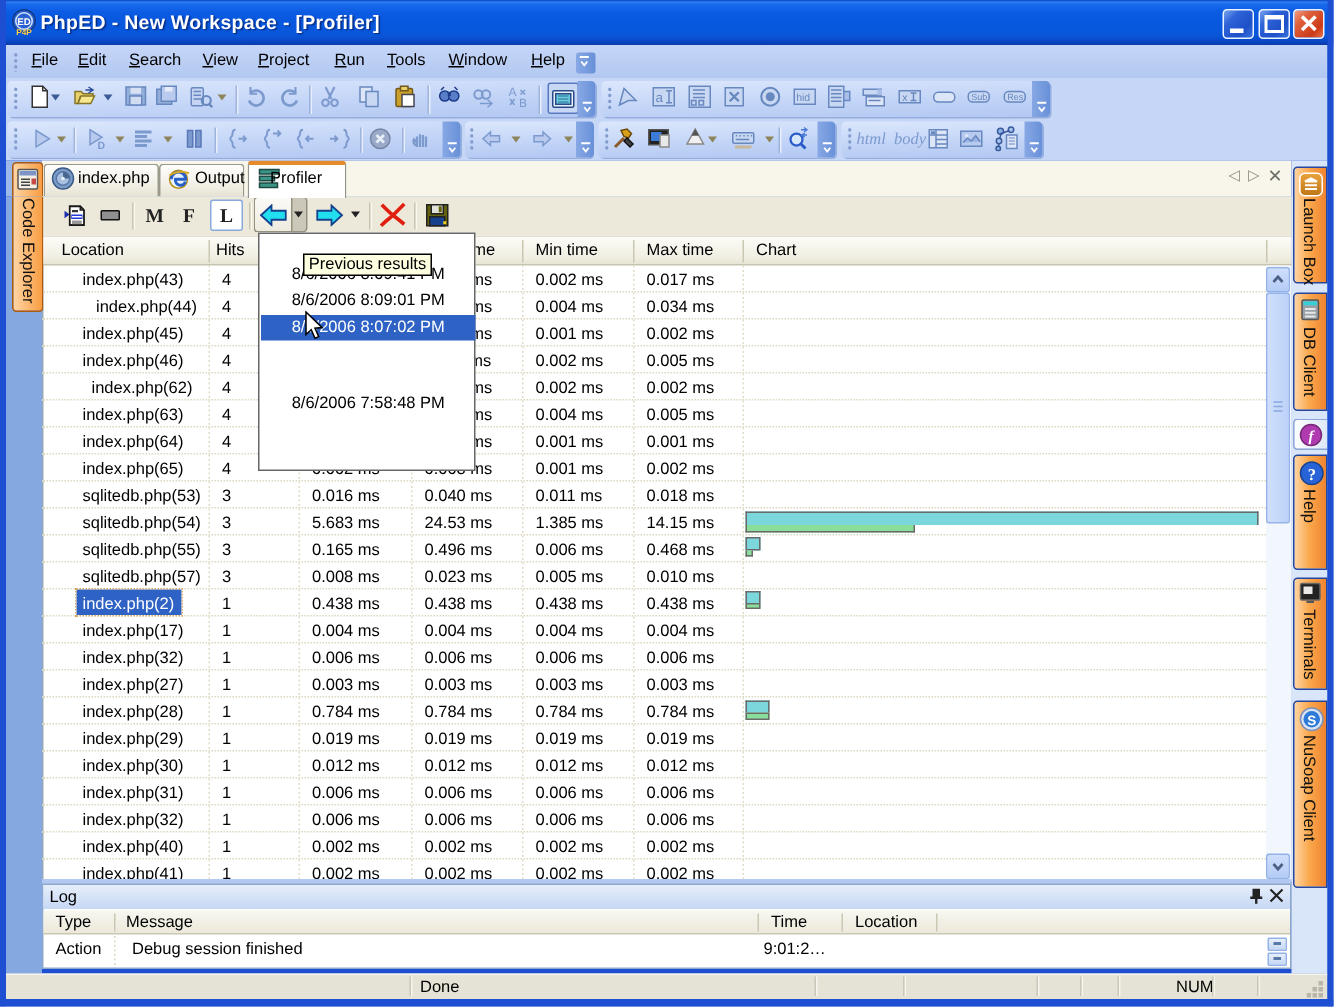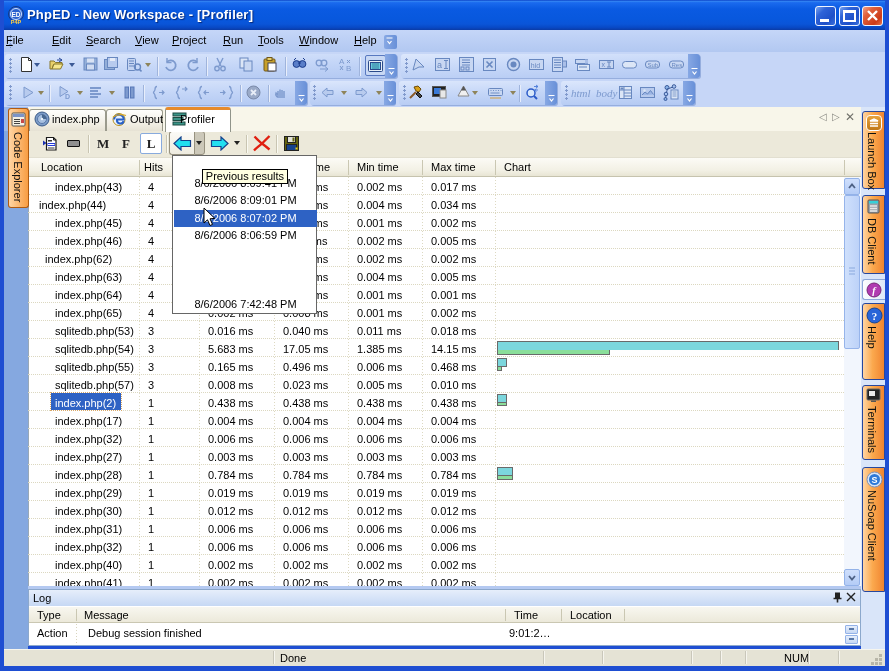--- a/index.html
+++ b/index.html
@@ -63,21 +63,21 @@
   </div>
 <div id="btn-max" class="ab tbtn" style="left:839px">
     <div class="ab" style="left:3px;top:3px;width:13px;height:12px;border:2px solid #fff;border-top-width:3px"></div>
   </div>
 <div id="btn-close" class="ab tbtn" style="left:862px"><svg width="19" height="18" viewBox="0 0 19 18">
       <path d="M5 4 L14 13 M14 4 L5 13" stroke="#fff" stroke-width="2.4"></path>
     </svg></div>
 
 <div id="menubar" class="ab"></div>
 <div class="ab grip" style="left:9px;top:35px;height:13px"></div>
-<div class="mitem ab" style="left:6px"><u>F</u>ile</div>
+<div class="mitem ab" style="left:21px"><u>F</u>ile</div>
 <div class="mitem ab" style="left:52px"><u>E</u>dit</div>
 <div class="mitem ab" style="left:86px"><u>S</u>earch</div>
 <div class="mitem ab" style="left:135px"><u>V</u>iew</div>
 <div class="mitem ab" style="left:172px"><u>P</u>roject</div>
 <div class="mitem ab" style="left:223px"><u>R</u>un</div>
 <div class="mitem ab" style="left:258px"><u>T</u>ools</div>
 <div class="mitem ab" style="left:299px"><u>W</u>indow</div>
 <div class="mitem ab" style="left:354px"><u>H</u>elp</div>
 <div class="ab" style="left:384px;top:35px;width:13px;height:14px;border-radius:2px;background:linear-gradient(90deg,#87a8e4,#6890d8)"><svg width="11" height="12">
       <path d="M2.5 3 h6 M3.5 6 l2 2.5 2 -2.5" stroke="#fff" stroke-width="1.2" fill="none"></path>
@@ -453,21 +453,21 @@
 <div id="rowwrap">
     <div class="ab row" style="top:177px">
       <div class="cell" style="left:27px">index.php(43)</div>
       <div class="cell" style="left:120px">4</div>
       <div class="cell" style="left:180px">0.005 ms</div>
       <div class="cell" style="left:255px">0.020 ms</div>
       <div class="cell" style="left:329px">0.002 ms</div>
       <div class="cell" style="left:403px">0.017 ms</div>
     </div>
 <div class="ab row" style="top:195px">
-      <div class="cell" style="left:11px">index.php(44)</div>
+      <div class="cell" style="left:36px">index.php(44)</div>
       <div class="cell" style="left:120px">4</div>
       <div class="cell" style="left:180px">0.011 ms</div>
       <div class="cell" style="left:255px">0.045 ms</div>
       <div class="cell" style="left:329px">0.004 ms</div>
       <div class="cell" style="left:403px">0.034 ms</div>
     </div>
 <div class="ab row" style="top:213px">
       <div class="cell" style="left:27px">index.php(45)</div>
       <div class="cell" style="left:120px">4</div>
       <div class="cell" style="left:180px">0.001 ms</div>
@@ -477,21 +477,21 @@
     </div>
 <div class="ab row" style="top:231px">
       <div class="cell" style="left:27px">index.php(46)</div>
       <div class="cell" style="left:120px">4</div>
       <div class="cell" style="left:180px">0.003 ms</div>
       <div class="cell" style="left:255px">0.011 ms</div>
       <div class="cell" style="left:329px">0.002 ms</div>
       <div class="cell" style="left:403px">0.005 ms</div>
     </div>
 <div class="ab row" style="top:249px">
-      <div class="cell" style="left:17px">index.php(62)</div>
+      <div class="cell" style="left:33px">index.php(62)</div>
       <div class="cell" style="left:120px">4</div>
       <div class="cell" style="left:180px">0.002 ms</div>
       <div class="cell" style="left:255px">0.008 ms</div>
       <div class="cell" style="left:329px">0.002 ms</div>
       <div class="cell" style="left:403px">0.002 ms</div>
     </div>
 <div class="ab row" style="top:267px">
       <div class="cell" style="left:27px">index.php(63)</div>
       <div class="cell" style="left:120px">4</div>
       <div class="cell" style="left:180px">0.004 ms</div>
@@ -520,21 +520,21 @@
       <div class="cell" style="left:120px">3</div>
       <div class="cell" style="left:180px">0.016 ms</div>
       <div class="cell" style="left:255px">0.040 ms</div>
       <div class="cell" style="left:329px">0.011 ms</div>
       <div class="cell" style="left:403px">0.018 ms</div>
     </div>
 <div class="ab row" style="top:339px">
       <div class="cell" style="left:27px">sqlitedb.php(54)</div>
       <div class="cell" style="left:120px">3</div>
       <div class="cell" style="left:180px">5.683 ms</div>
-      <div class="cell" style="left:255px">17.05 ms</div>
+      <div class="cell" style="left:255px">24.53 ms</div>
       <div class="cell" style="left:329px">1.385 ms</div>
       <div class="cell" style="left:403px">14.15 ms</div>
       <div class="ab" style="left:469px;top:2px;width:342px;height:9px;background:#7cd7dd;border:1px solid #6a6a6a;border-bottom:none"></div>
       <div class="ab" style="left:469px;top:11px;width:113px;height:5px;background:#8ade9a;border:1px solid #6a6a6a;border-top:none"></div>
     </div>
 <div class="ab row" style="top:357px">
       <div class="cell" style="left:27px">sqlitedb.php(55)</div>
       <div class="cell" style="left:120px">3</div>
       <div class="cell" style="left:180px">0.165 ms</div>
       <div class="cell" style="left:255px">0.496 ms</div>
@@ -760,21 +760,20 @@
         <rect x="0" y="8" width="3" height="3"></rect>
         <rect x="4" y="8" width="3" height="3"></rect>
         <rect x="8" y="8" width="3" height="3"></rect>
       </g>
     </svg></div>
 
 <div id="dropdown" class="ab">
 <div class="ab ditem" style="top:19px">8/6/2006 8:09:41 PM</div>
 <div class="ab ditem" style="top:36px">8/6/2006 8:09:01 PM</div>
 <div class="ab ditem sel" style="top:54px">8/6/2006 8:07:02 PM</div>
-<div class="ab ditem" style="top:71px">8/6/2006 8:06:59 PM</div>
-<div class="ab ditem" style="top:140px">8/6/2006 7:42:48 PM</div>
+<div class="ab ditem" style="top:105px">8/6/2006 7:58:48 PM</div>
 </div>
 <div id="tooltip" class="ab">Previous results</div>
 <div class="ab" style="left:203px;top:207px;z-index:70"><svg width="14" height="21" viewBox="0 0 14 21">
       <path d="M1 1 L1 16 L4.5 12.8 L7 18.5 L9.5 17.4 L7 11.8 L11.8 11.4 Z" fill="#fff" stroke="#000" stroke-width="1"></path>
     </svg></div>
 
 <div id="winborder" class="ab"></div>
 
 </body></html>

